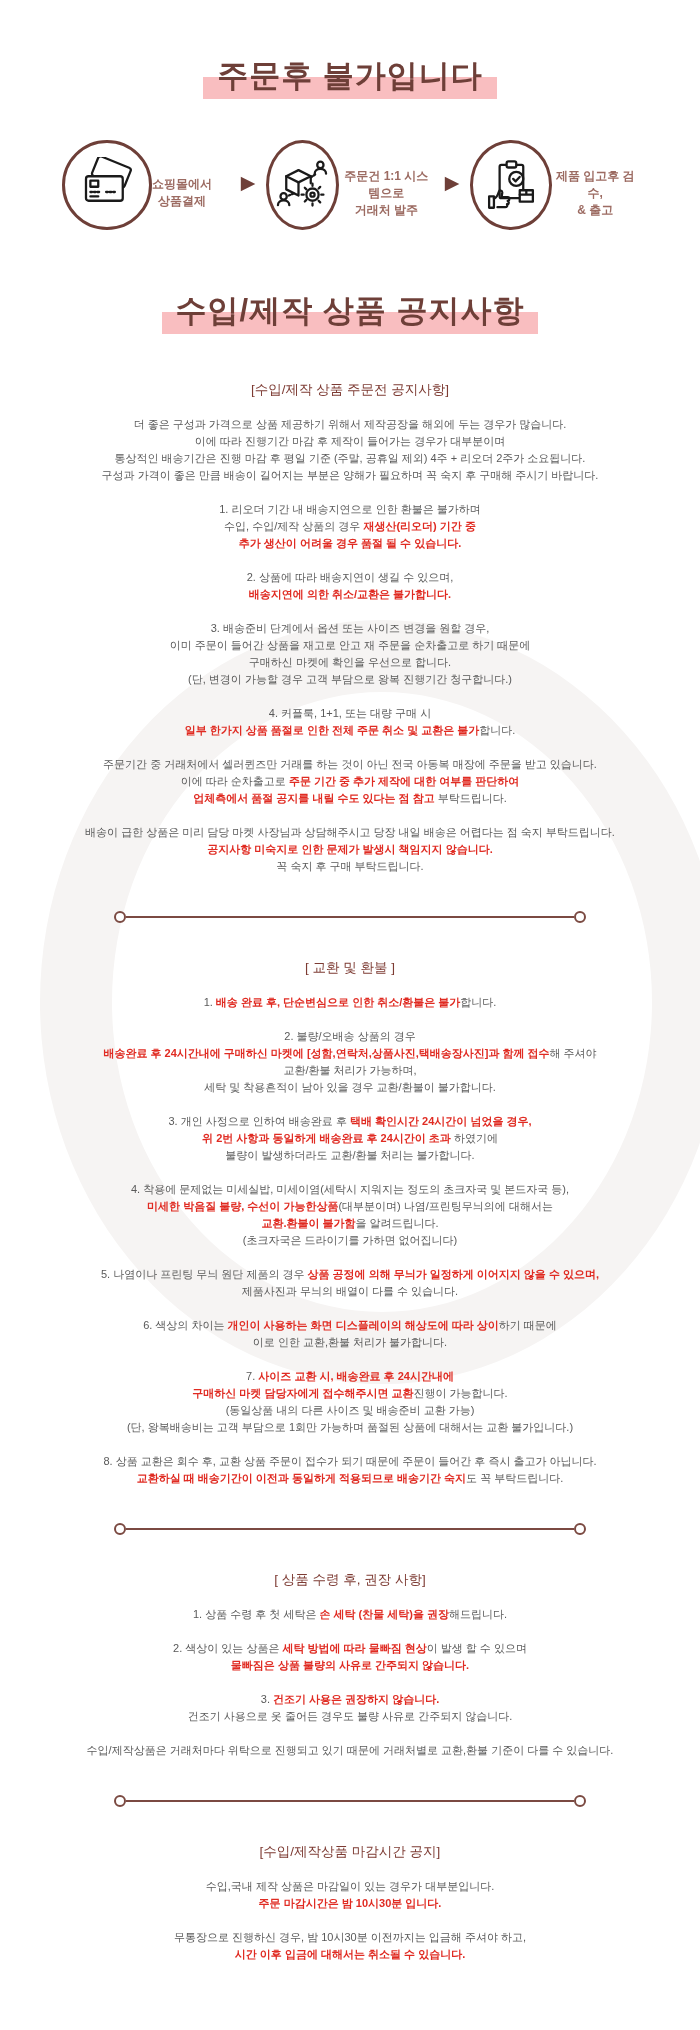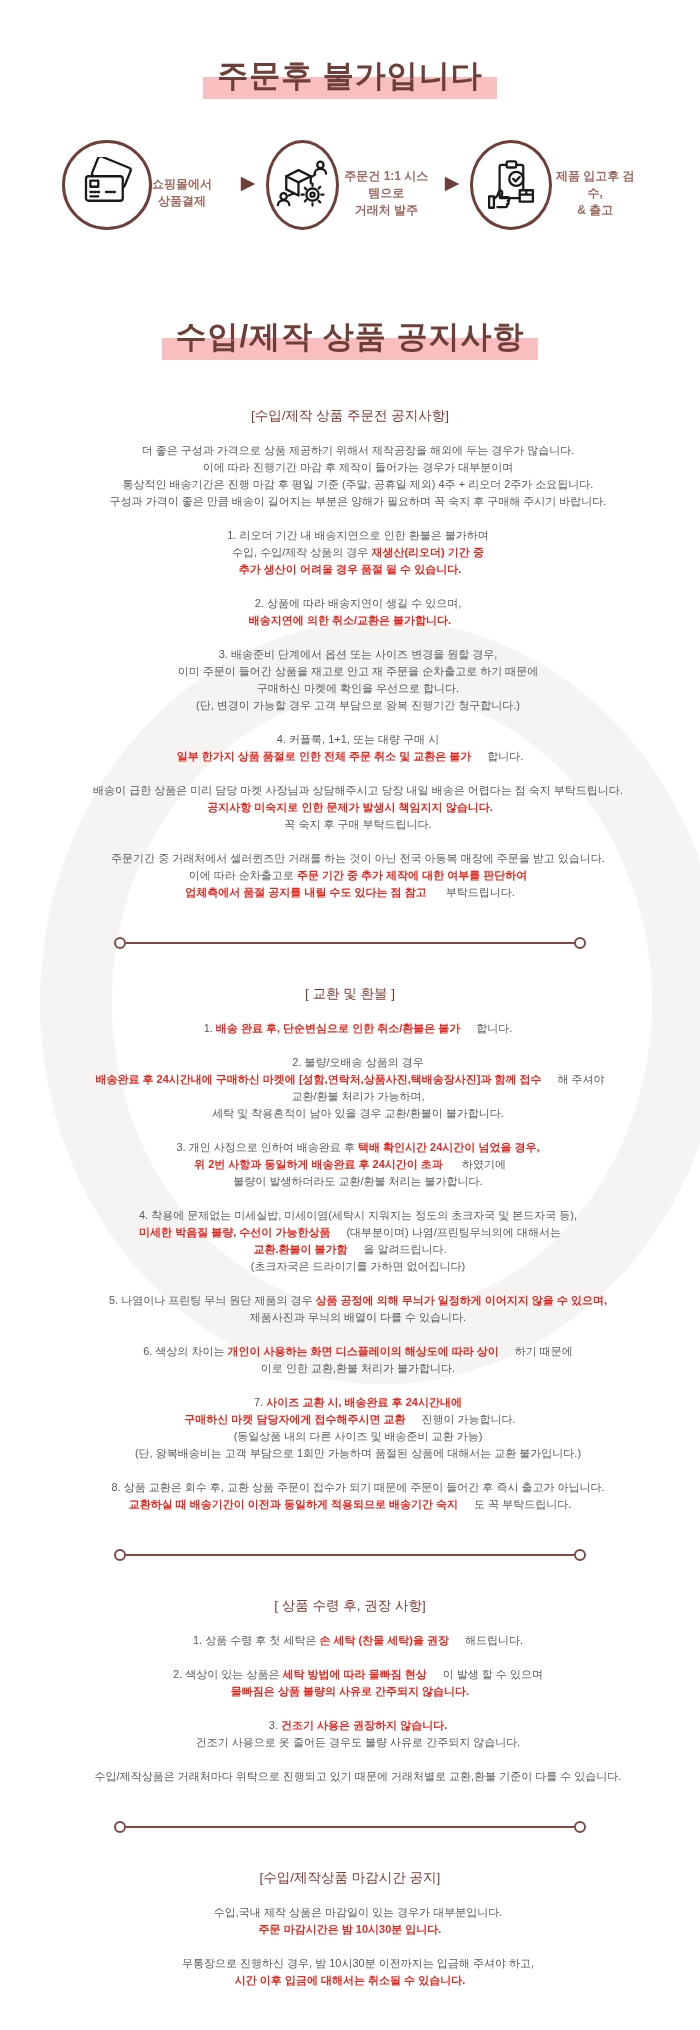--- a/index.html
+++ b/index.html
@@ -17,21 +17,21 @@
 
   
   .big-title{margin:0;}
   .big-title .hl{
     display:inline-block;
     font-size:31px;font-weight:bold;letter-spacing:1px;
     color:var(--brown,#6e3f38);
     background:linear-gradient(to bottom,transparent 50%,var(--pink,#f9bec0) 50%,var(--pink,#f9bec0) 97%,transparent 97%);
     padding:2px 14px 6px;line-height:1.2;
   }
-  .title2{margin-top:86px;}
+  .title2{margin-top:60px;}
 
   
   .process{display:flex;justify-content:center;align-items:flex-start;margin-top:40px;}
   .step{width:168px;display:flex;flex-direction:row;align-items:center;}
   .step-circle{
     width:84px;height:84px;border:3px solid var(--brown,#6e3f38);
     border-radius:50%;background:#fff;
     display:flex;align-items:center;justify-content:center;
   }
   .step-circle svg{width:56px;height:56px;}
@@ -47,21 +47,21 @@
   
   #sections{margin-top:46px;}
   .section-heading{
     font-size:13.5px;font-weight:normal;color:#7d3b33;
     margin:34px 0 10px;
   }
   .notice-paragraph{
     font-size:11px;line-height:17px;margin:17px 24px;color:var(--gray,#595959);
   }
   .red{color:var(--red,#e02b22);font-weight:bold;}
-  .txt{color:var(--gray,#595959);margin-left:16px;}
+  .txt{color:var(--gray,#595959);}
 
   .divider{
     display:flex;align-items:center;width:472px;margin:36px auto;
   }
   .divider .dot{
     width:8px;height:8px;border:2px solid #7b4a42;border-radius:50%;background:#fff;flex:0 0 auto;
   }
   .divider .line{flex:1;height:2px;background:#7b4a42;}
 </style>
 </head>
@@ -142,22 +142,22 @@
   <h2 class="big-title title2"><span class="hl">수입/제작 상품 공지사항</span></h2>
 
   <div id="sections">
       <section>
         <h3 class="section-heading">[수입/제작 상품 주문전 공지사항]</h3>
         <p class="notice-paragraph"><span class="txt">더 좋은 구성과 가격으로 상품 제공하기 위해서 제작공장을 해외에 두는 경우가 많습니다.</span><br><span class="txt">이에 따라 진행기간 마감 후 제작이 들어가는 경우가 대부분이며</span><br><span class="txt">통상적인 배송기간은 진행 마감 후 평일 기준 (주말, 공휴일 제외) 4주 + 리오더 2주가 소요됩니다.</span><br><span class="txt">구성과 가격이 좋은 만큼 배송이 길어지는 부분은 양해가 필요하며 꼭 숙지 후 구매해 주시기 바랍니다.</span></p>
         <p class="notice-paragraph"><span class="txt">1. 리오더 기간 내 배송지연으로 인한 환불은 불가하며</span><br><span class="txt">수입, 수입/제작 상품의 경우 </span><span class="red">재생산(리오더) 기간 중</span><br><span class="red">추가 생산이 어려울 경우 품절 될 수 있습니다.</span></p>
         <p class="notice-paragraph"><span class="txt">2. 상품에 따라 배송지연이 생길 수 있으며,</span><br><span class="red">배송지연에 의한 취소/교환은 불가합니다.</span></p>
         <p class="notice-paragraph"><span class="txt">3. 배송준비 단계에서 옵션 또는 사이즈 변경을 원할 경우,</span><br><span class="txt">이미 주문이 들어간 상품을 재고로 안고 재 주문을 순차출고로 하기 때문에</span><br><span class="txt">구매하신 마켓에 확인을 우선으로 합니다.</span><br><span class="txt">(단, 변경이 가능할 경우 고객 부담으로 왕복 진행기간 청구합니다.)</span></p>
         <p class="notice-paragraph"><span class="txt">4. 커플룩, 1+1, 또는 대량 구매 시</span><br><span class="red">일부 한가지 상품 품절로 인한 전체 주문 취소 및 교환은 불가</span><span class="txt">합니다.</span></p>
+        <p class="notice-paragraph"><span class="txt">주문기간 중 거래처에서 셀러퀸즈만 거래를 하는 것이 아닌 전국 아동복 매장에 주문을 받고 있습니다.</span><br><span class="txt">이에 따라 순차출고로 </span><span class="red">주문 기간 중 추가 제작에 대한 여부를 판단하여</span><br><span class="red">업체측에서 품절 공지를 내릴 수도 있다는 점 참고</span><span class="txt"> 부탁드립니다.</span></p>
         <p class="notice-paragraph"><span class="txt">배송이 급한 상품은 미리 담당 마켓 사장님과 상담해주시고 당장 내일 배송은 어렵다는 점 숙지 부탁드립니다.</span><br><span class="red">공지사항 미숙지로 인한 문제가 발생시 책임지지 않습니다.</span><br><span class="txt">꼭 숙지 후 구매 부탁드립니다.</span></p>
-        <p class="notice-paragraph"><span class="txt">주문기간 중 거래처에서 셀러퀸즈만 거래를 하는 것이 아닌 전국 아동복 매장에 주문을 받고 있습니다.</span><br><span class="txt">이에 따라 순차출고로 </span><span class="red">주문 기간 중 추가 제작에 대한 여부를 판단하여</span><br><span class="red">업체측에서 품절 공지를 내릴 수도 있다는 점 참고</span><span class="txt"> 부탁드립니다.</span></p>
       </section>
       <div class="divider">
         <span class="dot"></span>
         <span class="line"></span>
         <span class="dot"></span>
       </div>
       <section>
         <h3 class="section-heading">[ 교환 및 환불 ]</h3>
         <p class="notice-paragraph"><span class="txt">1. </span><span class="red">배송 완료 후, 단순변심으로 인한 취소/환불은 불가</span><span class="txt">합니다.</span></p>
         <p class="notice-paragraph"><span class="txt">2. 불량/오배송 상품의 경우</span><br><span class="red">배송완료 후 24시간내에 구매하신 마켓에 [성함,연락처,상품사진,택배송장사진]과 함께 접수</span><span class="txt">해 주셔야</span><br><span class="txt">교환/환불 처리가 가능하며,</span><br><span class="txt">세탁 및 착용흔적이 남아 있을 경우 교환/환불이 불가합니다.</span></p>

